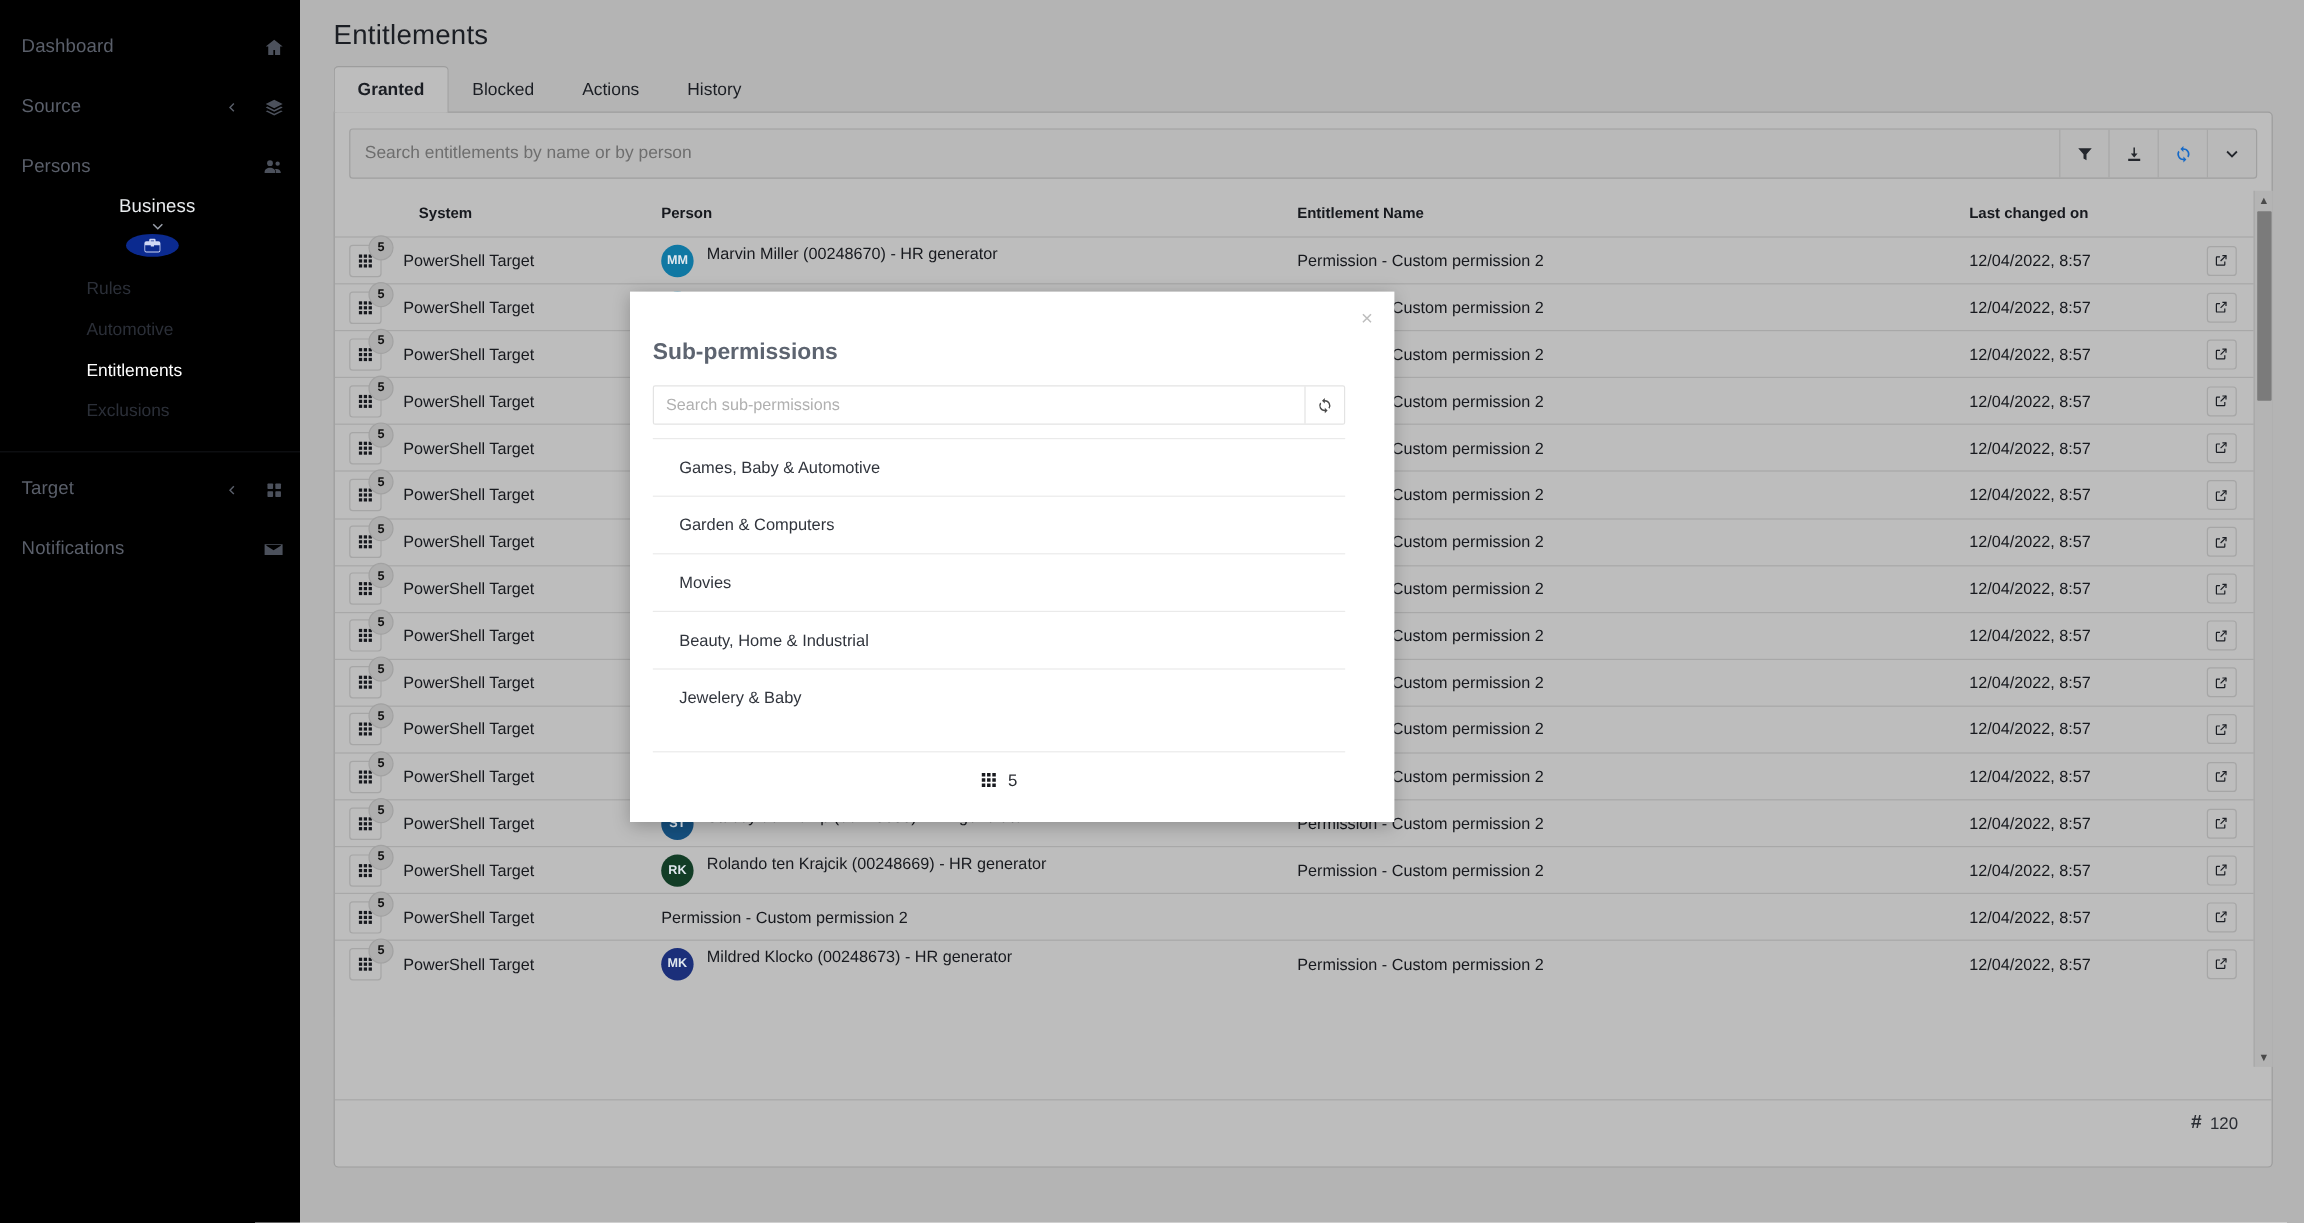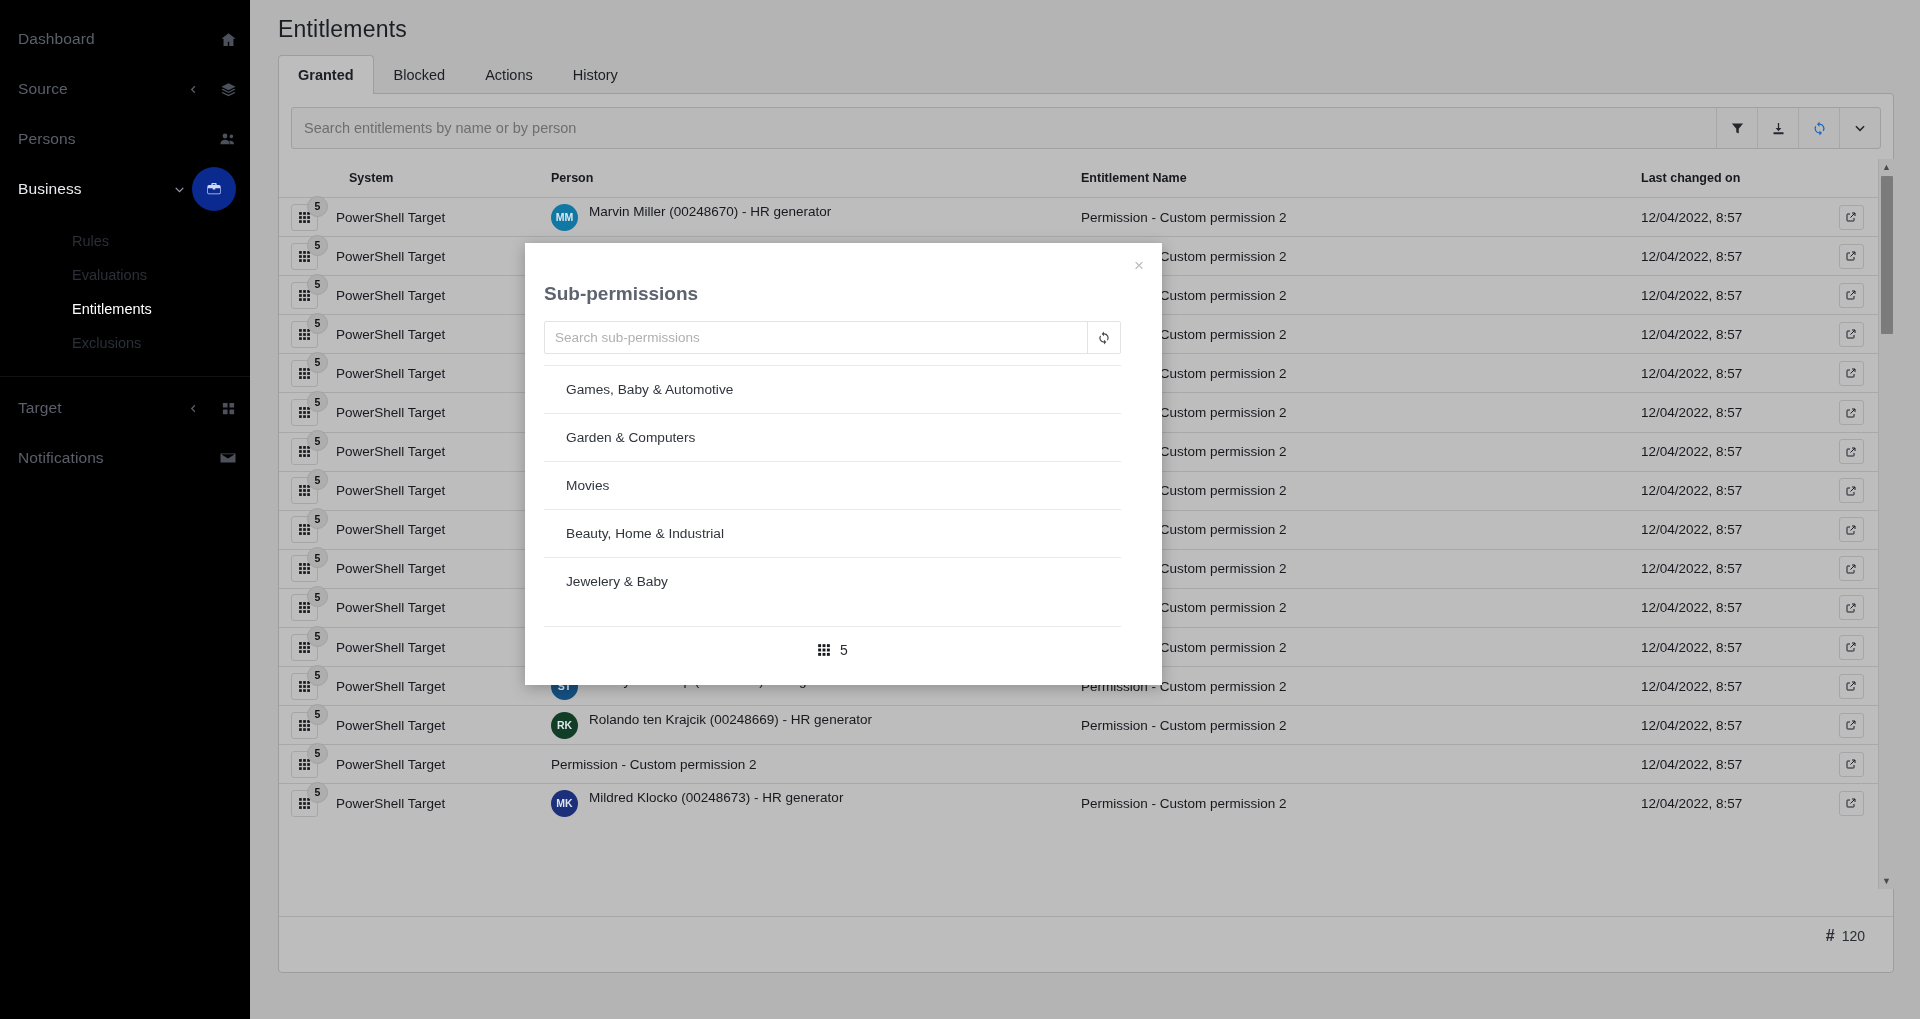--- a/index.html
+++ b/index.html
@@ -40,21 +40,21 @@
     width: 44px; height: 50px;
     display: flex; align-items: center; justify-content: center;
     color: #4c515c;
   }
   .nav-icon svg { display:block; }
   .nav-icon.badge-round {
     width: 44px; height: 44px; border-radius: 50%;
     background: #0b2a8f; color: #cfd8f5;
     margin-right: 8px;
   }
-  .nav-item.has-badge { padding-right: 6px; }
+  .nav-item.has-badge { padding-right: 6px; flex-direction: column; }
   .subnav { padding-top: 10px; }
   .subnav-item {
     height: 34px; display: flex; align-items: center;
     padding-left: 72px; font-size: 14.5px; color: #2b2f38;
     cursor: pointer;
   }
   .subnav-item.selected { color: #ffffff; }
   .sidebar-sep {
     height: 1px; background: #111216; margin: 16px 0 6px 0;
   }
@@ -294,21 +294,21 @@
             <path d="M9.5 3h5a1.5 1.5 0 0 1 1.5 1.5V6h3.5A2.5 2.5 0 0 1 22 8.5v9A2.5 2.5 0 0 1 19.5 20h-15A2.5 2.5 0 0 1 2 17.5v-9A2.5 2.5 0 0 1 4.5 6H8V4.5A1.5 1.5 0 0 1 9.5 3zm.5 3h4V5h-4v1zM3 11v6.2c0 .9.7 1.6 1.6 1.6h14.8c.9 0 1.6-.7 1.6-1.6V11h-7v1.6h-4V11H3z"></path>
           </svg>
       </span>
     </div>
 
     <div class="subnav">
       <div class="subnav-item">
         <span>Rules</span>
       </div>
       <div class="subnav-item">
-        <span>Evaluations</span>
+        <span>Automotive</span>
       </div>
       <div class="subnav-item selected">
         <span>Entitlements</span>
       </div>
       <div class="subnav-item">
         <span>Exclusions</span>
       </div>
     </div>
 
     <div class="sidebar-sep"></div>

